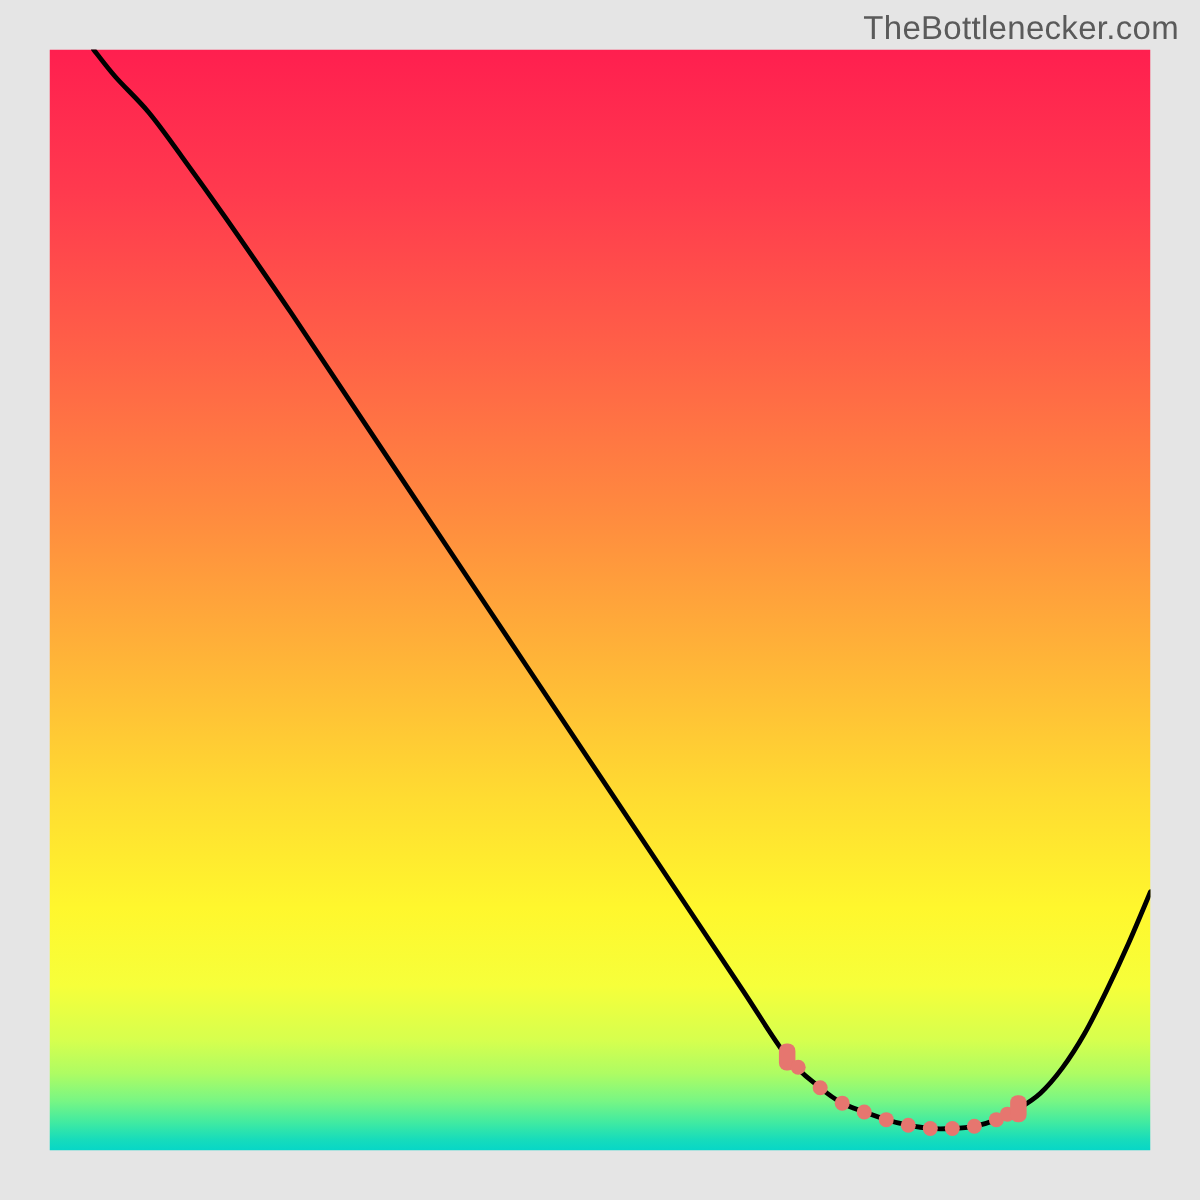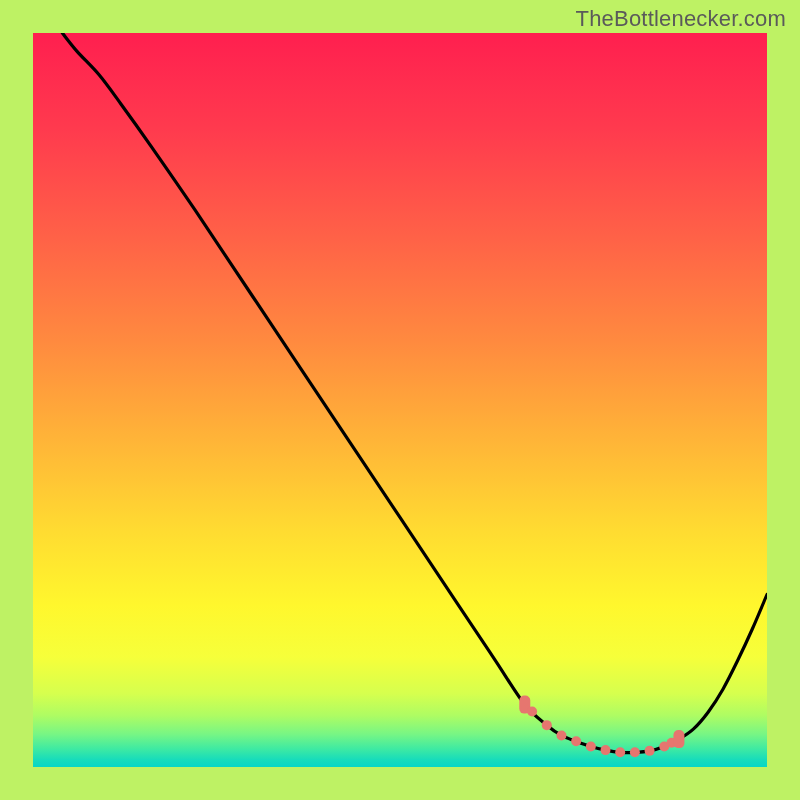--- a/index.html
+++ b/index.html
@@ -5,21 +5,21 @@
   * { margin: 0; padding: 0; box-sizing: border-box; }
   html, body { width: 800px; height: 800px; overflow: hidden; }
   body {
     background: #000;
     font-family: Arial, Helvetica, sans-serif;
     position: relative;
   }
   .frame {
     position: absolute;
     inset: 0;
-    background: #bef264;
+    background: #e5e5e5;
   }
   .attribution {
     position: absolute;
     top: 6px;
     right: 14px;
     color: #5a5a5a;
     font-size: 22px;
     font-weight: 400;
     letter-spacing: 0.2px;
     z-index: 10;

